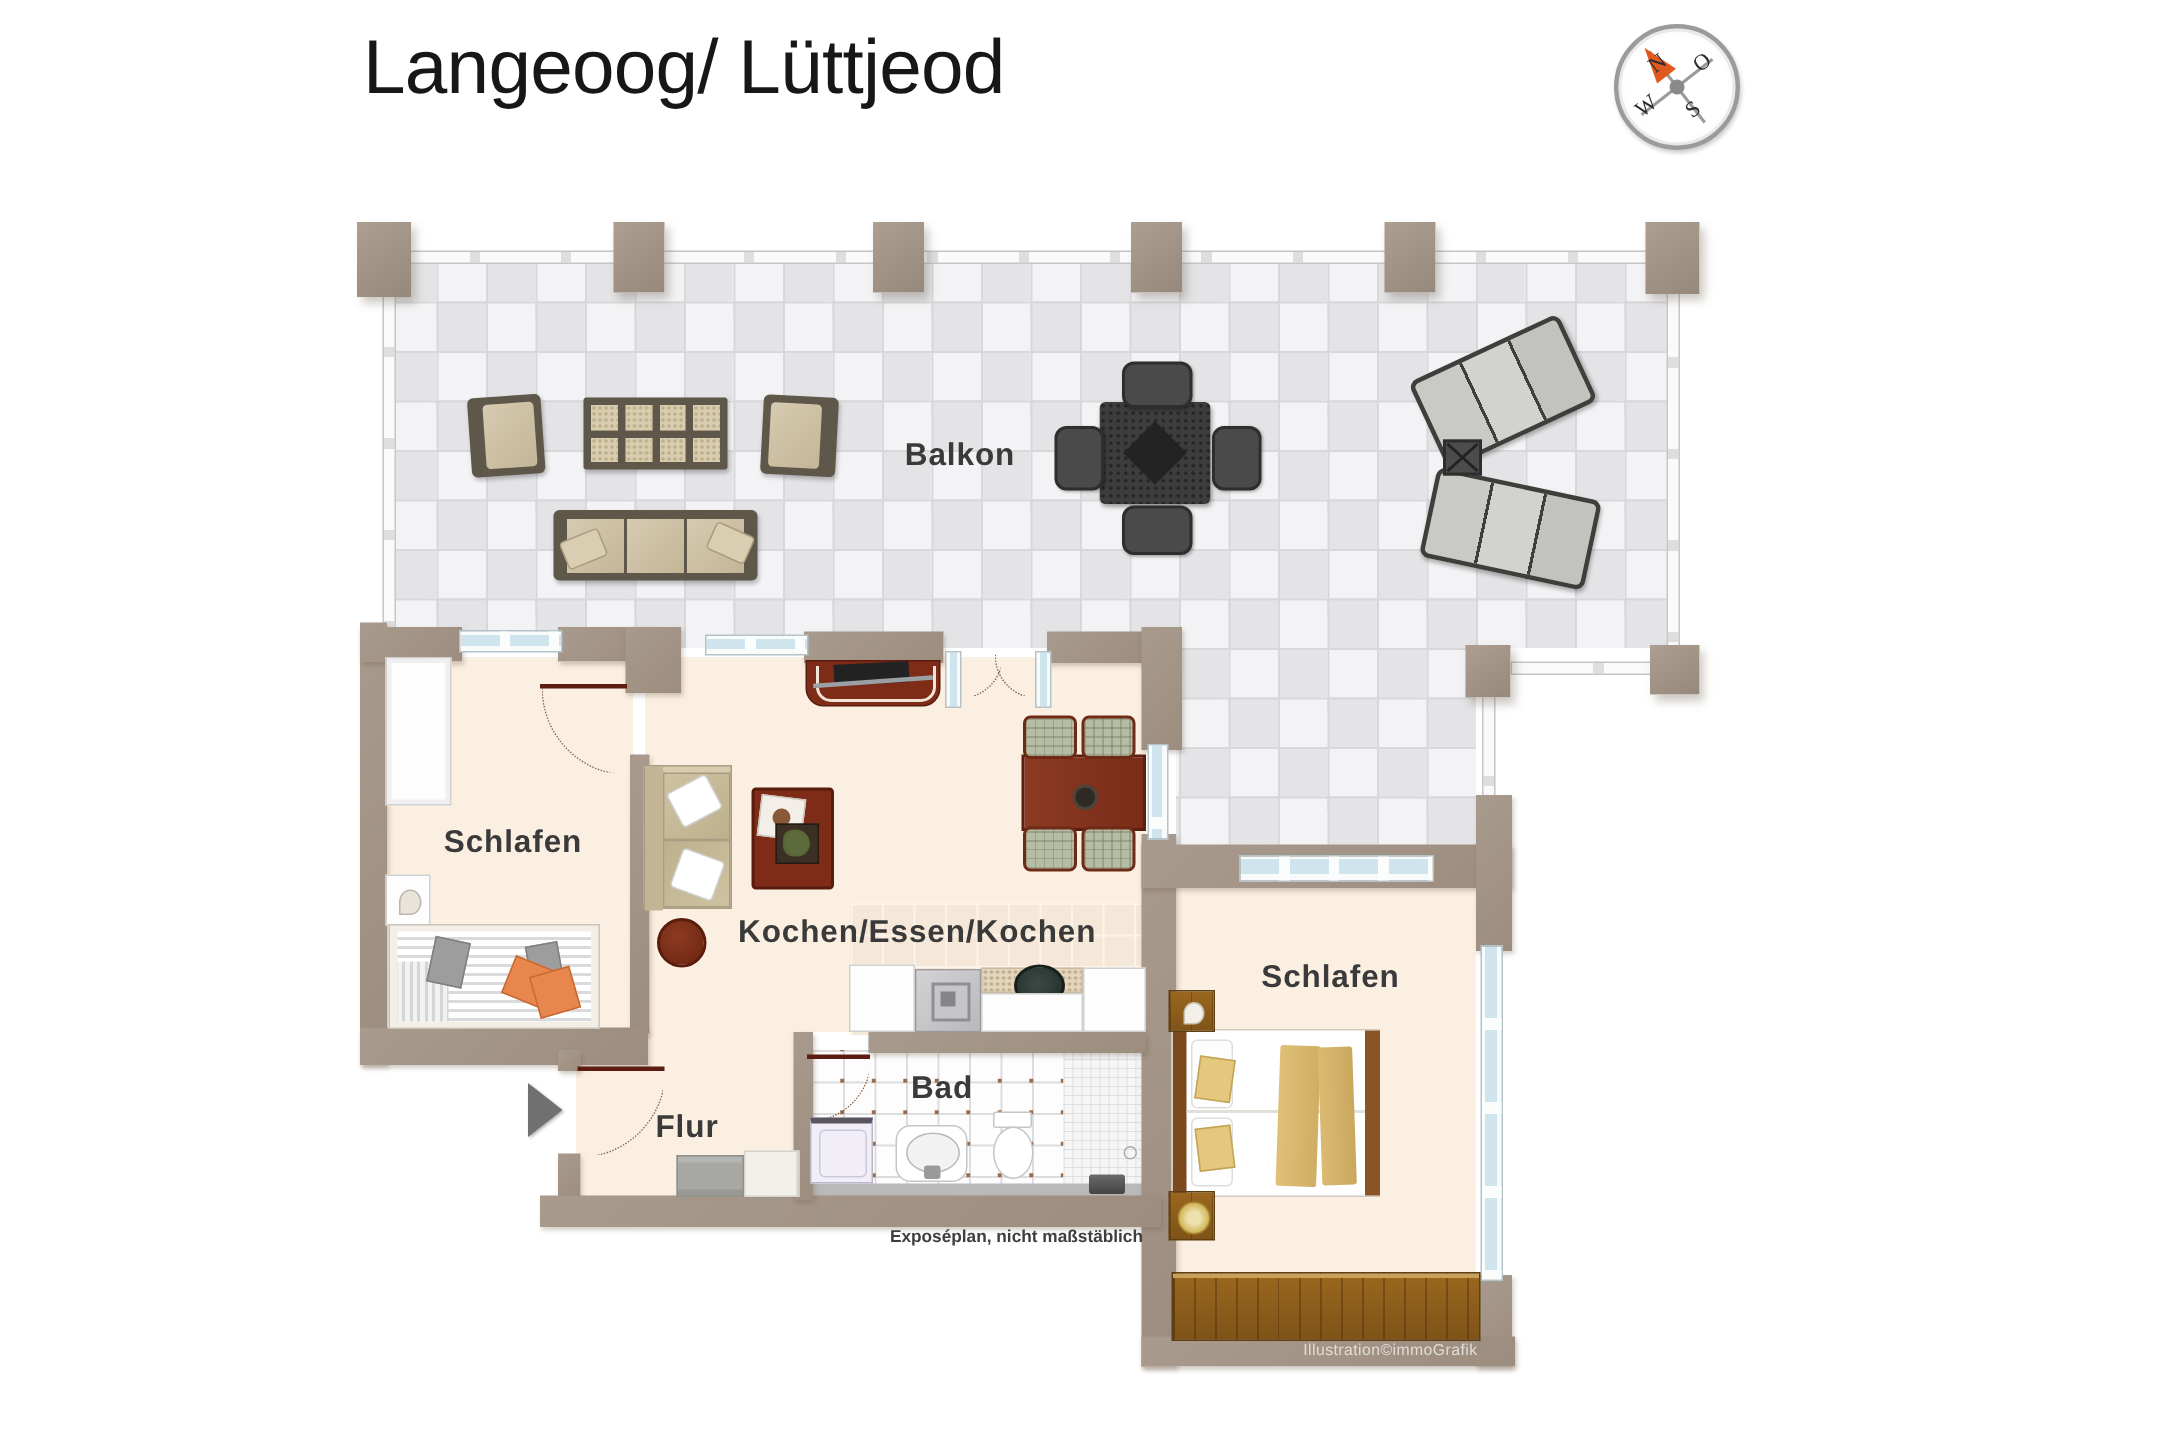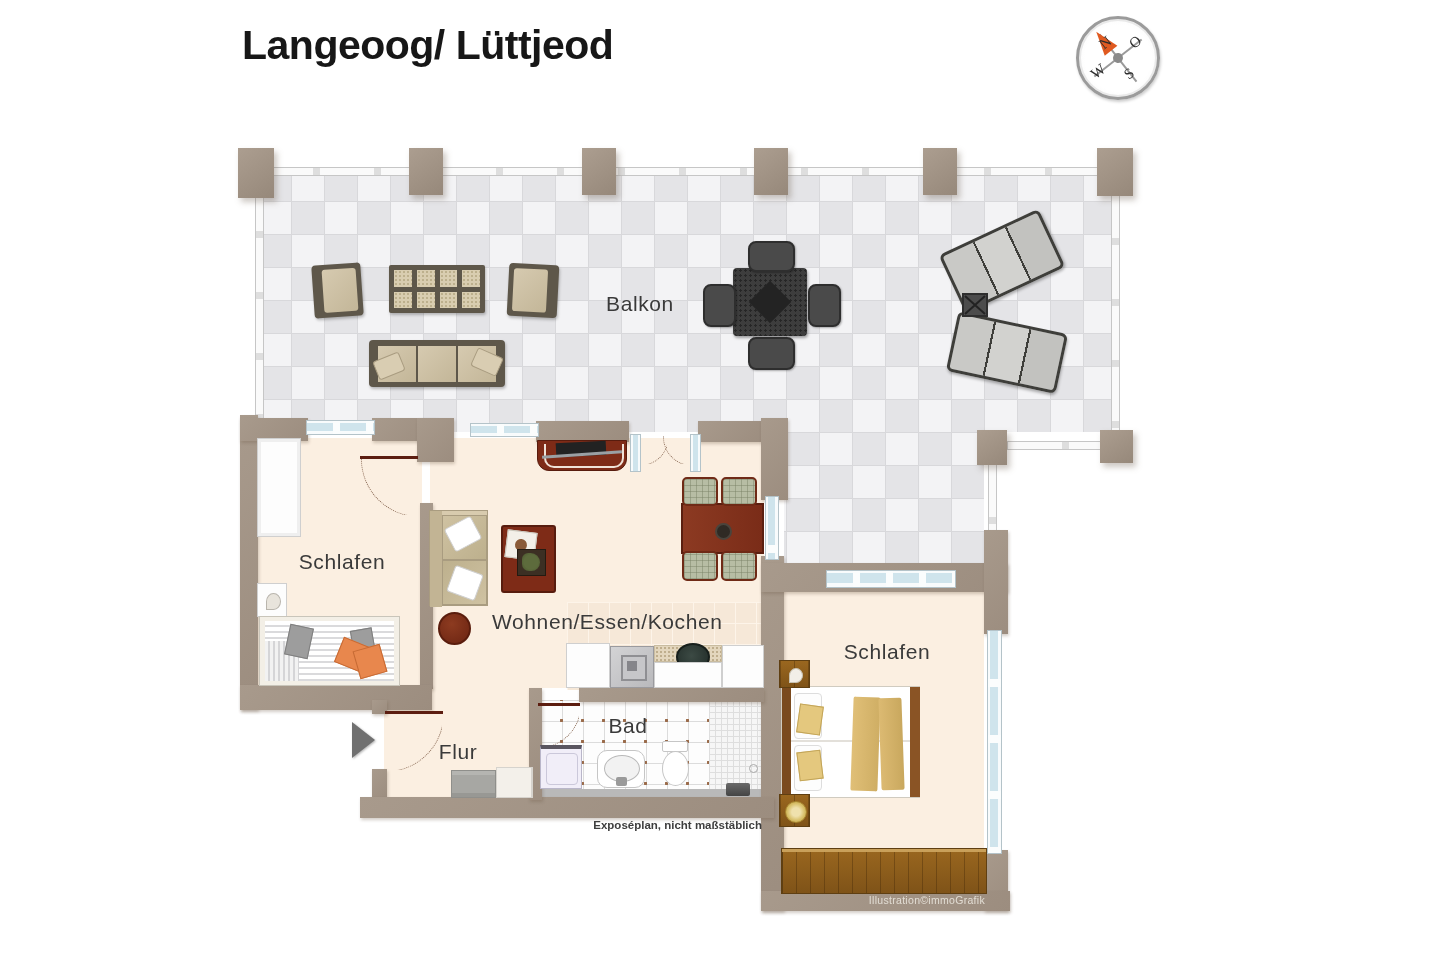--- a/index.html
+++ b/index.html
@@ -1,21 +1,21 @@
 <!DOCTYPE html>
 <html><head>
 <meta charset="utf-8">
 <style>
   html,body{margin:0;padding:0;background:#fff;}
   .canvas{position:relative;width:1440px;height:960px;background:#fff;overflow:hidden;
           font-family:"Liberation Sans", sans-serif;}
   .abs{position:absolute;}
   
-  .title{font-weight:700;font-size:41px;line-height:58px;color:#171717;letter-spacing:-0.5px;}
-  .rlabel{font-weight:400;font-size:21px;color:#3a3a3a;letter-spacing:.6px;text-align:center;}
+  .title{font-weight:400;font-size:51px;line-height:58px;color:#171717;letter-spacing:-0.5px;}
+  .rlabel{font-weight:700;font-size:21px;color:#3a3a3a;letter-spacing:.6px;text-align:center;}
   .footnote{font-weight:700;font-size:11.5px;color:#3e3e3e;text-align:right;}
   .credit{font-size:10.5px;color:#e2ddd4;text-align:right;letter-spacing:.3px;}
   
   .btile{background-color:#f3f3f5;
     background-image:
       linear-gradient(#d8d8db 1px, transparent 1px),
       linear-gradient(90deg,#d8d8db 1px, transparent 1px),
       repeating-conic-gradient(#f3f3f5 0 25%, #e4e4e7 0 50%);
     background-size:33px 33px,33px 33px,66px 66px;}
   .btile.ext{background-position:-526px -264px,-526px -264px,-526px -264px;}
@@ -262,21 +262,21 @@
 
   <div class="abs white-f" style="left:566px;top:643px;width:44px;height:45px;"></div>
   <div class="abs" style="left:610px;top:646px;width:44px;height:42px;background:linear-gradient(135deg,#d3d3d5,#b9b9bc);border:1px solid #9a9a9e;box-sizing:border-box;">
     <div class="abs" style="left:10px;top:8px;width:22px;height:22px;background:#c6c6c9;border:2px solid #8f8f93;"></div>
     <div class="abs" style="left:16px;top:14px;width:10px;height:10px;background:#85858a;"></div>
   </div>
   <div class="abs" style="left:654px;top:645px;width:68px;height:17px;background:#e3d6bd;background-image:radial-gradient(#bfae8d 1px,transparent 1.2px);background-size:4px 4px;border:1px solid #c9bca0;box-sizing:border-box;"></div>
   <div class="abs" style="left:676px;top:643px;width:34px;height:28px;background:radial-gradient(circle at 45% 45%,#3c4a44,#222d29);border-radius:50%;border:2px solid #171f1c;box-sizing:border-box;"></div>
   <div class="abs white-f" style="left:654px;top:662px;width:68px;height:26px;"></div>
   <div class="abs white-f" style="left:722px;top:645px;width:42px;height:43px;"></div>
-  <div class="abs rlabel" style="left:492px;top:610px;width:212px;">Wohnen/Essen/Kochen</div>
+  <div class="abs rlabel" style="left:492px;top:610px;width:212px;">Kochen/Essen/Kochen</div>
 
   <div class="abs" style="left:451px;top:770px;width:45px;height:28px;background:#a7a7a3;border:1px solid #8f8f8b;box-sizing:border-box;box-shadow:inset 0 4px 0 #b5b5b1, inset 0 -4px 0 #989894;"></div>
   <div class="abs" style="left:496px;top:767px;width:37px;height:31px;background:#f3f0ea;border:1px solid #d6d3cd;box-sizing:border-box;box-shadow:inset -18px 0 0 -17px #d6d3cd;"></div>
   <div class="abs rlabel" style="left:428px;top:740px;width:60px;">Flur</div>
 
   <div class="abs" style="left:540px;top:745px;width:42px;height:44px;background:#f1eef8;border:1px solid #b9b6c9;box-sizing:border-box;border-top:4px solid #5a5660;">
     <div class="abs" style="left:5px;top:4px;width:30px;height:30px;border:1px solid #cbc8da;border-radius:4px;"></div>
   </div>
   <div class="abs" style="left:597px;top:750px;width:48px;height:38px;background:#ffffff;border:1px solid #c6c6c6;border-radius:10px;box-sizing:border-box;">
     <div class="abs" style="left:6px;top:4px;width:34px;height:25px;background:#f2f2f2;border:1px solid #b9b9b9;border-radius:50%;"></div>

